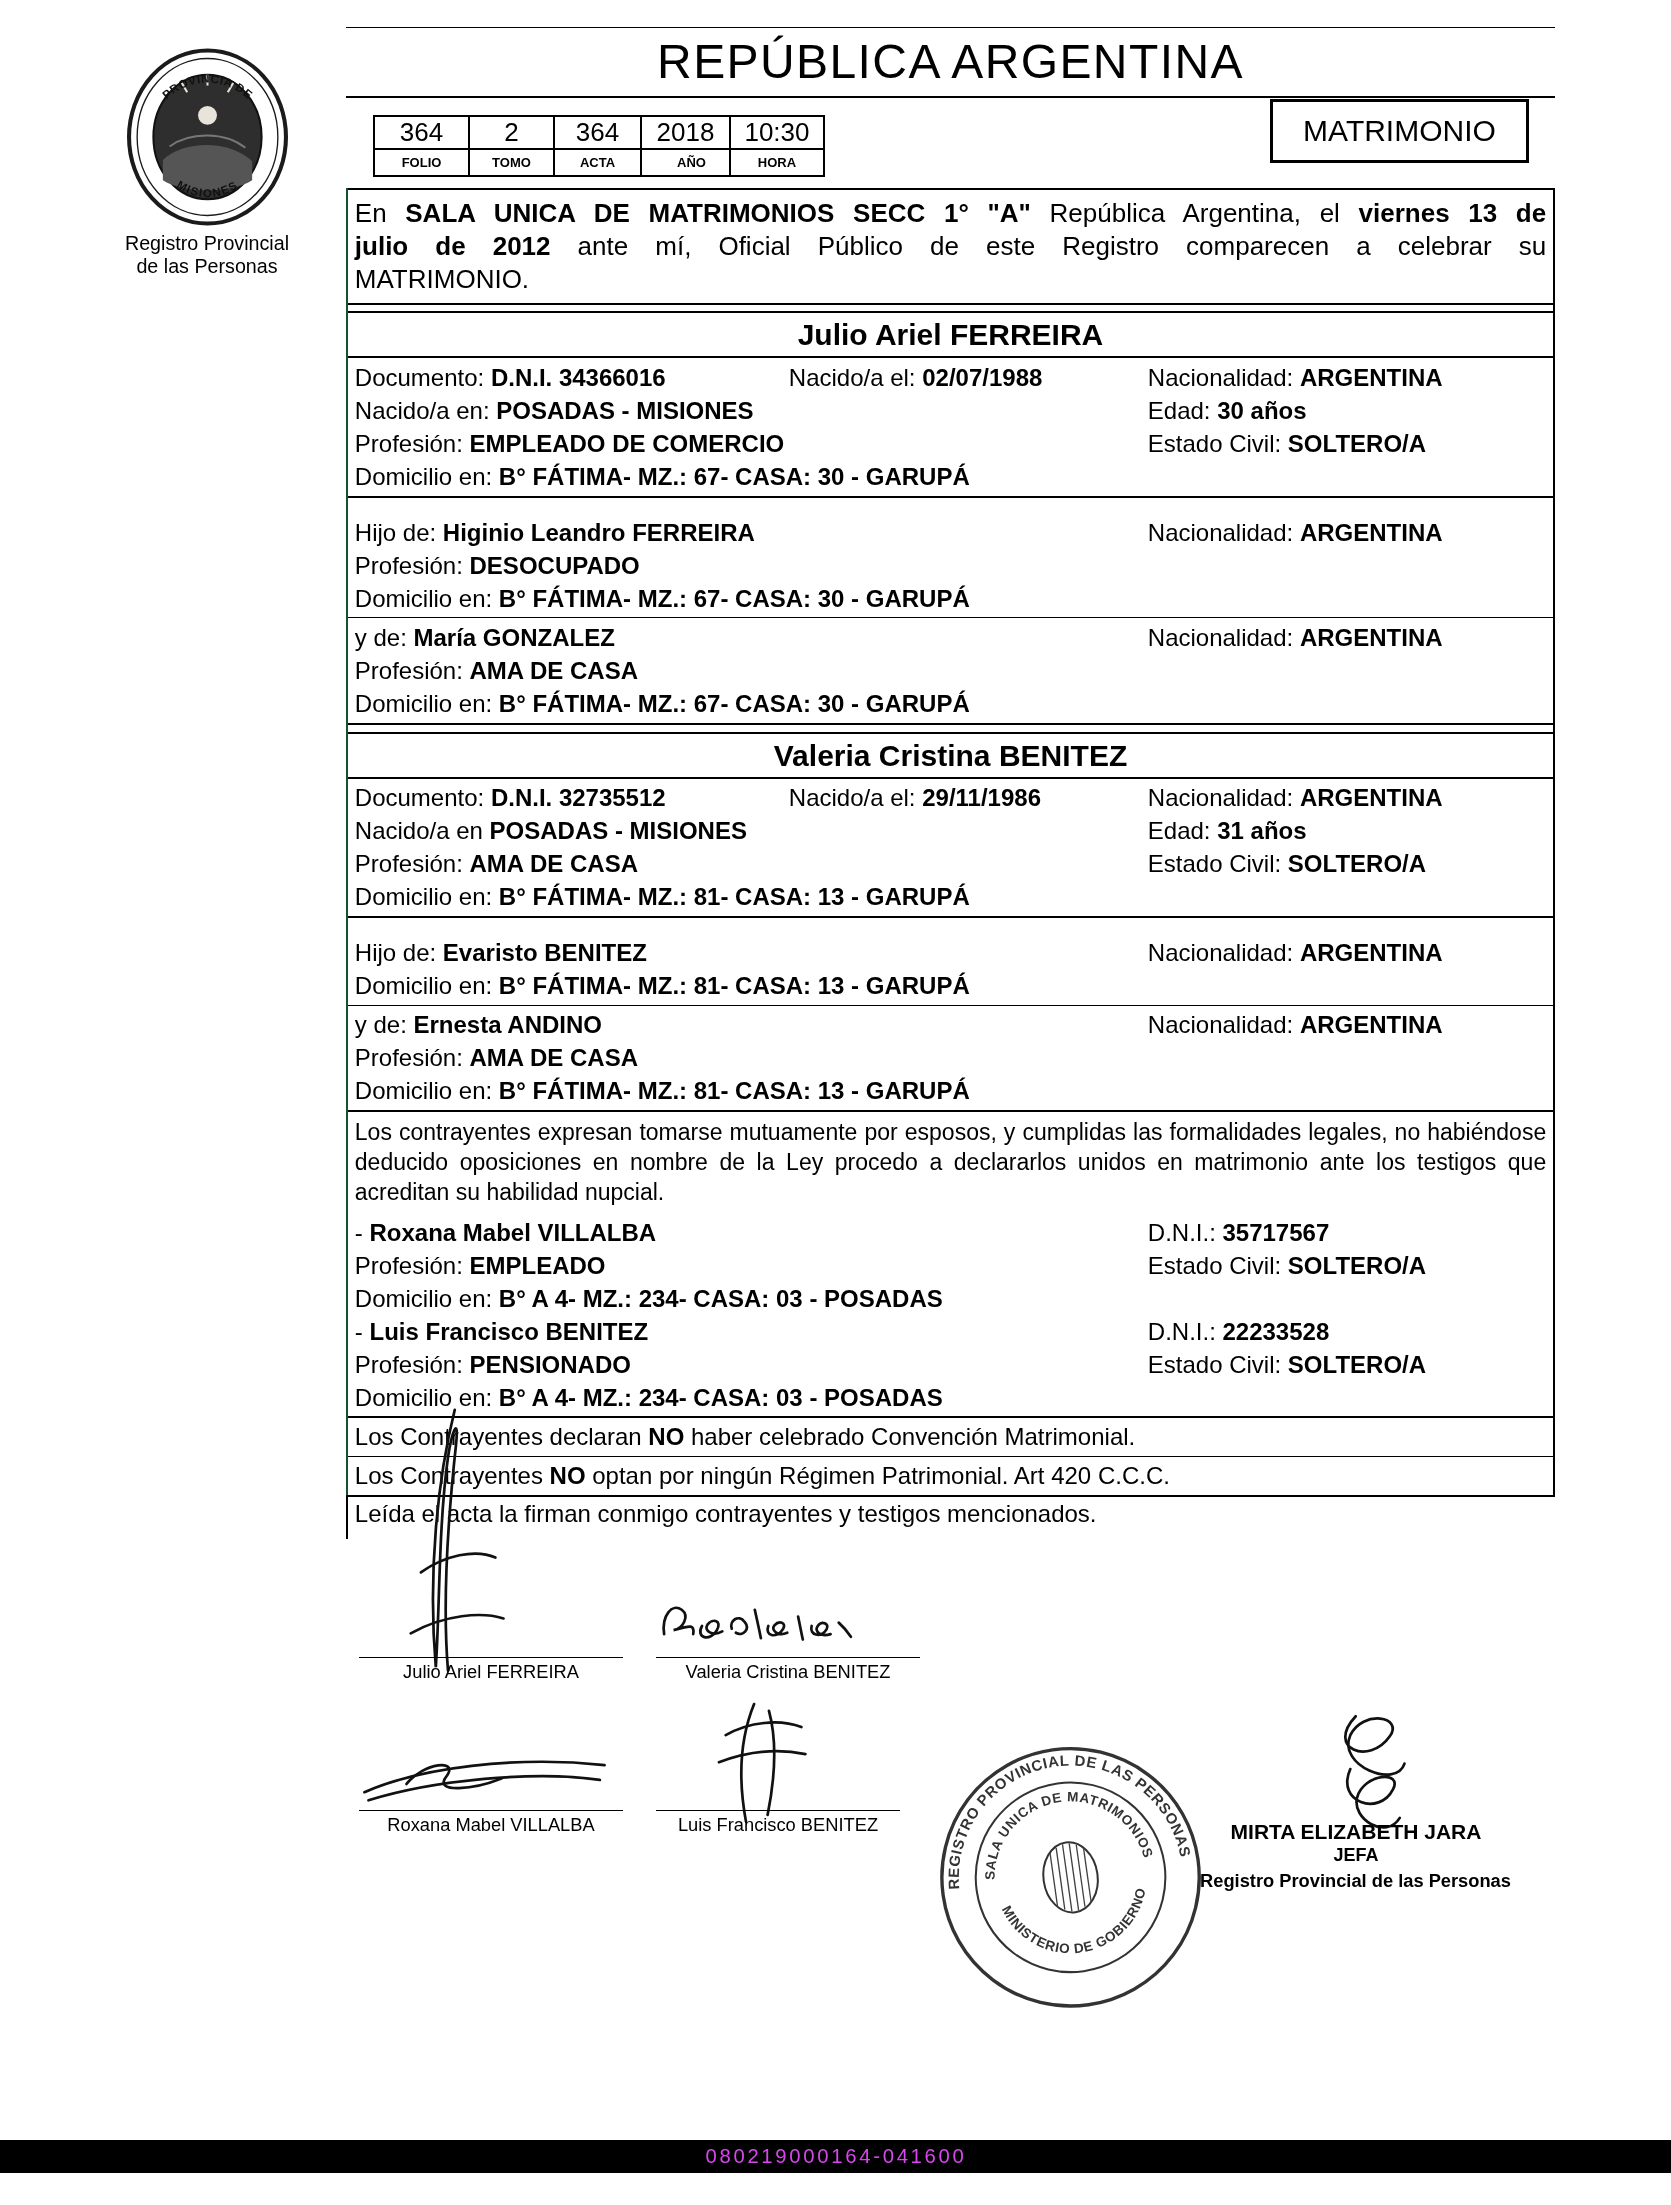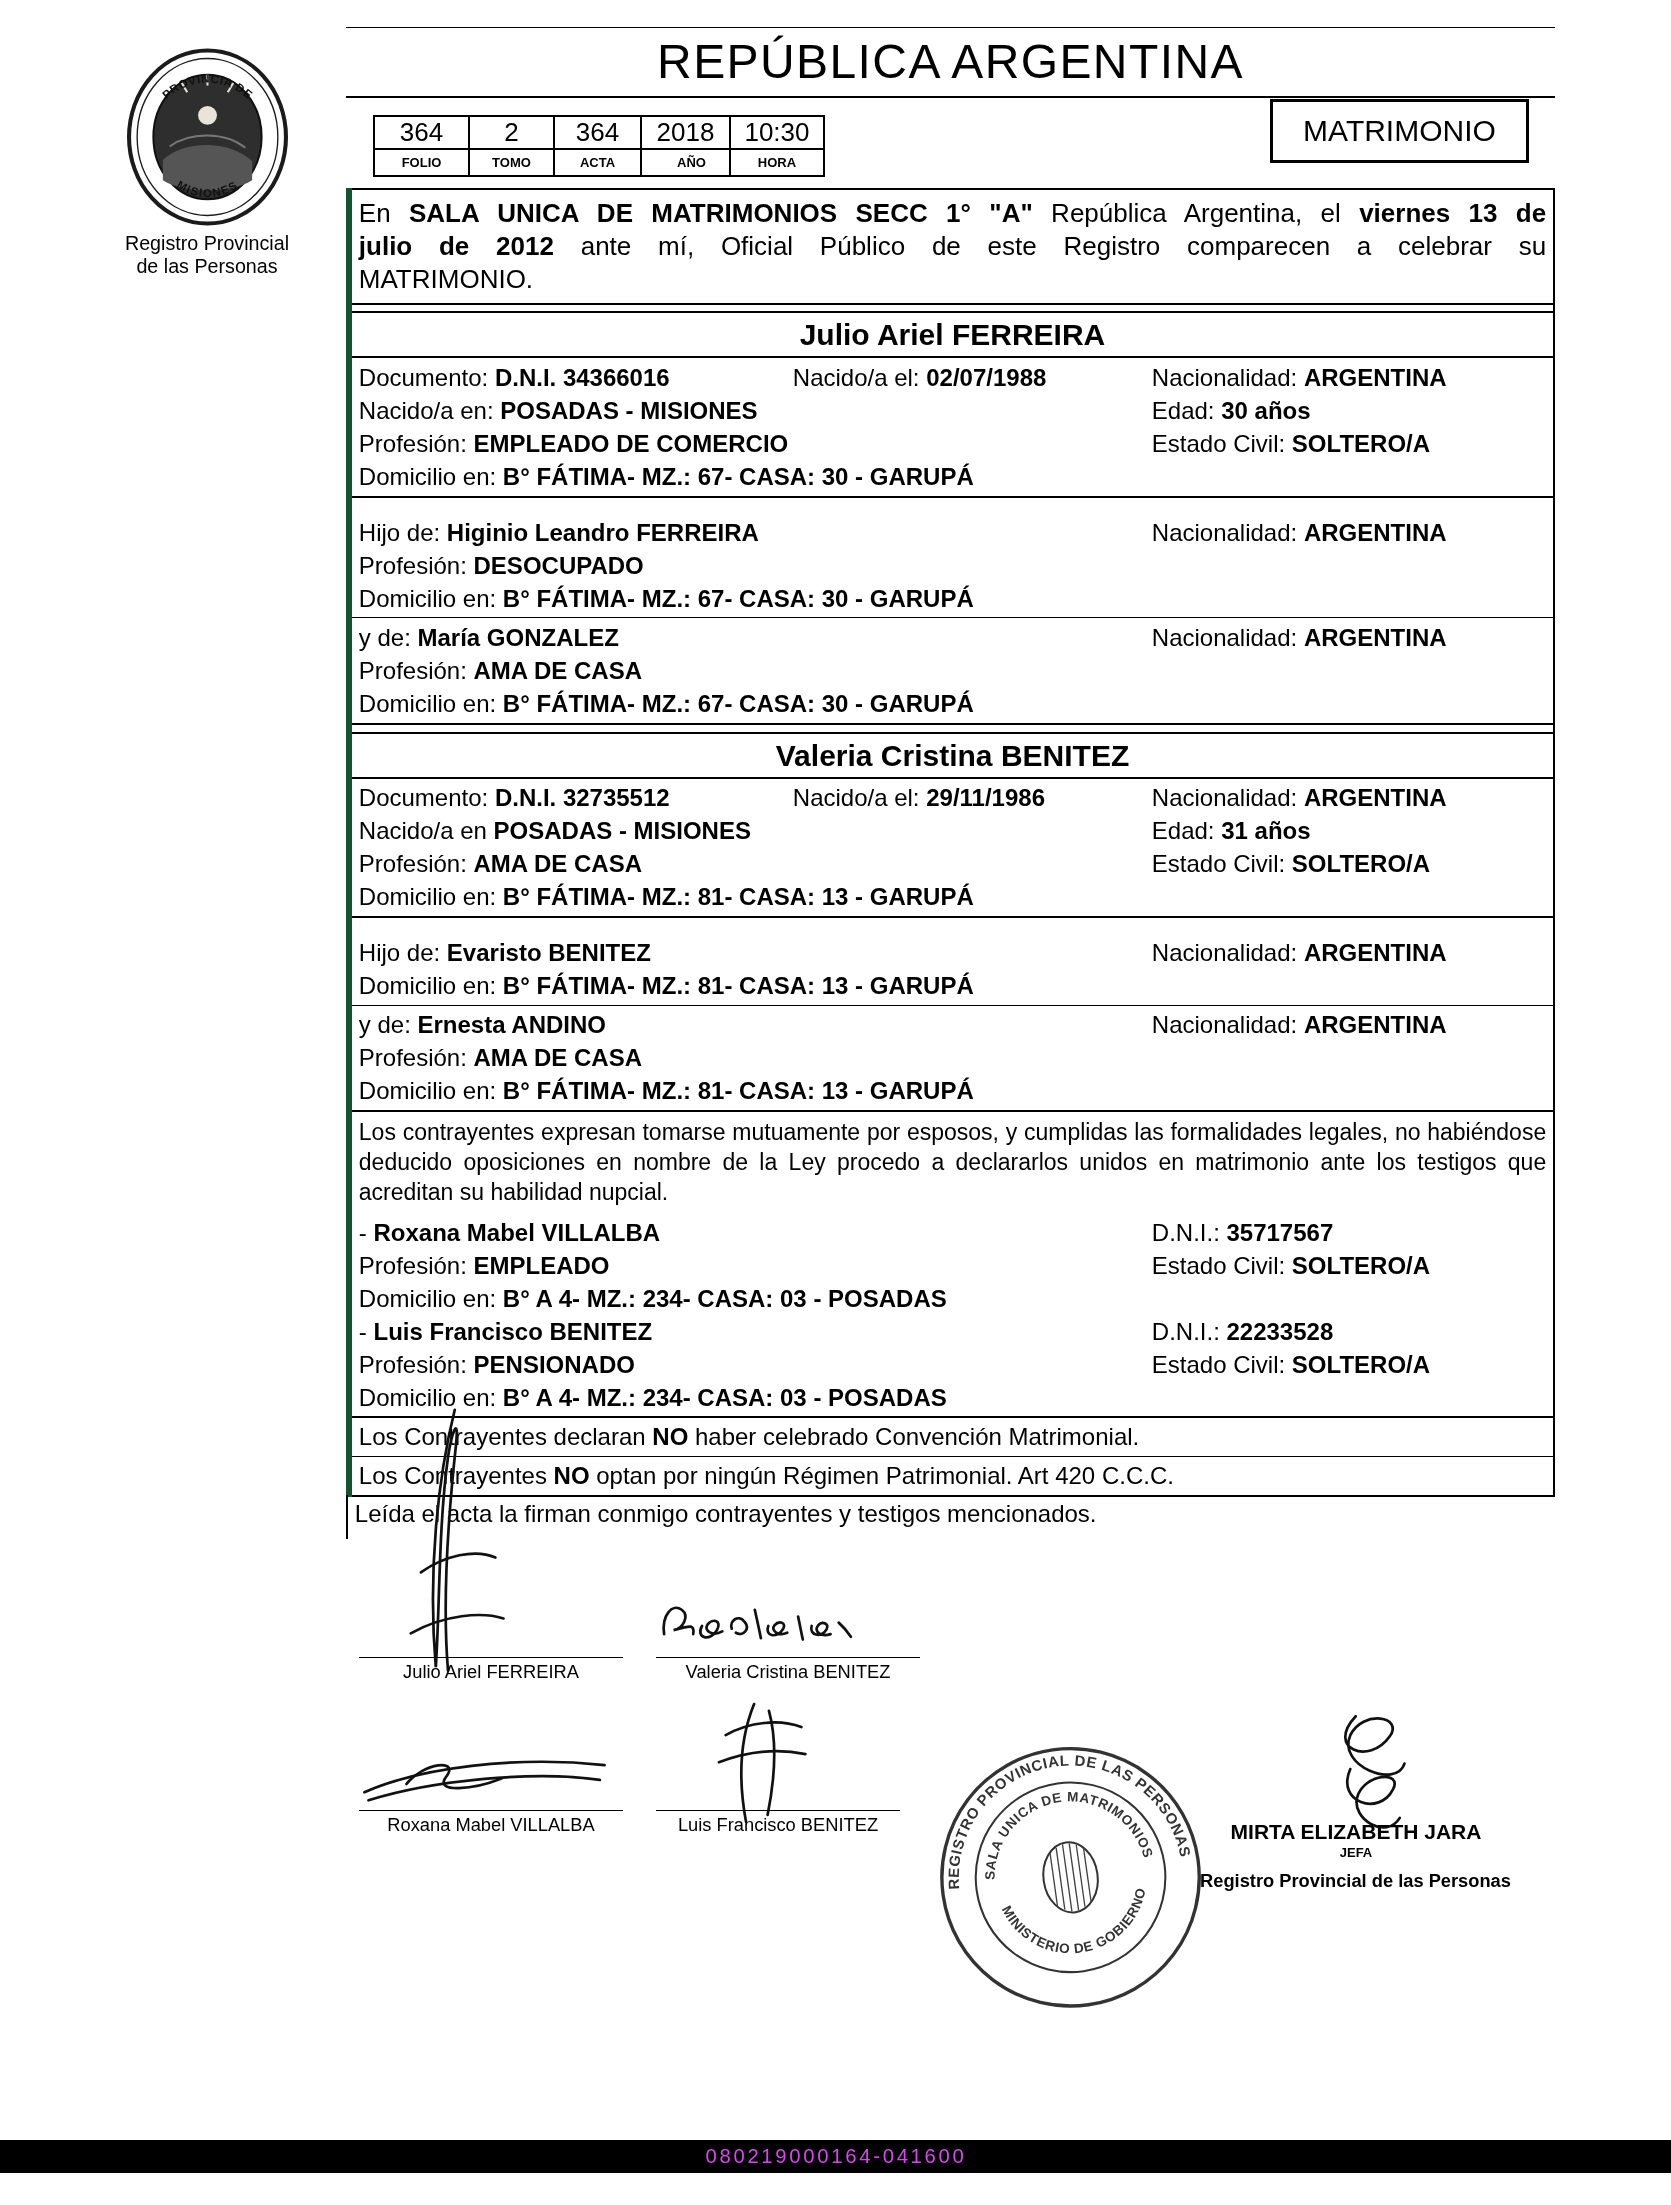--- a/index.html
+++ b/index.html
@@ -31,21 +31,21 @@
   table.folio tr.labels td { height: 27px; font-size: 13px; font-weight: bold; }
   table.folio td.c1 { width: 95px; } table.folio td.c2 { width: 85px; }
   table.folio td.c3 { width: 87px; } table.folio td.c4 { width: 89px; padding-left: 12px; }
   table.folio td.c5 { width: 94px; }
 
   .matri-box { position: absolute; left: 1270px; top: 99px; width: 259px; height: 64px;
                border: 3.4px solid #000; text-align: center; line-height: 57px; font-size: 30px; }
 
   
   .frame { position: absolute; left: 346px; top: 188px; width: 1209px;
-           border-left: 6px solid #14532d; border-right: 2px solid #000; }
+           border-left: 2px solid #14532d; border-right: 2px solid #000; }
   .sec { padding: 2.7px 6.8px; }
   .bb2 { border-bottom: 1.4px solid #000; }
   .bb3 { border-bottom: 2px solid #000; }
   .intro { border-top: 2px solid #000; border-bottom: 2px solid #000;
            padding: 6.8px; font-size: 26px; line-height: 33px; }
   .jline { text-align: justify; text-align-last: justify; }
   .person-header { border-top: 2px solid #000; border-bottom: 2px solid #000; margin-top: 6.8px;
                    text-align: center; font-weight: bold; font-size: 30px; line-height: 43px; }
   .row { font-size: 24px; line-height: 33px; white-space: nowrap; }
   .row3 { display: grid; grid-template-columns: 434px 359px 1fr; }
@@ -58,21 +58,21 @@
 
   
   .sigline { position: absolute; border-top: 1.4px solid #000; text-align: center;
              font-size: 18.3px; padding-top: 2.7px; }
   .sig-svg { position: absolute; }
   .stamp { position: absolute; left: 936px; top: 1735px; width: 271px; height: 298px;
            transform: rotate(-8deg); opacity: 0.92; }
   .official-name { position: absolute; left: 1200px; top: 1820px; width: 312px;
                    text-align: center; font-weight: bold; font-size: 21px; }
   .official-title { position: absolute; left: 1200px; top: 1845px; width: 312px;
-                    text-align: center; font-weight: bold; font-size: 13px; }
+                    text-align: center; font-weight: bold; font-size: 18px; }
   .official-org { position: absolute; left: 1186px; top: 1870px; width: 339px;
                   text-align: center; font-weight: bold; font-size: 18.3px; }
 
   .barcode-strip { position: absolute; left: 0; top: 2140px; width: 1672px; height: 33px;
                    background: #000; color: #d946ef; text-align: center; line-height: 33px;
                    font-size: 20.3px; letter-spacing: 2.7px; }
 </style>
 </head>
 <body>
 

